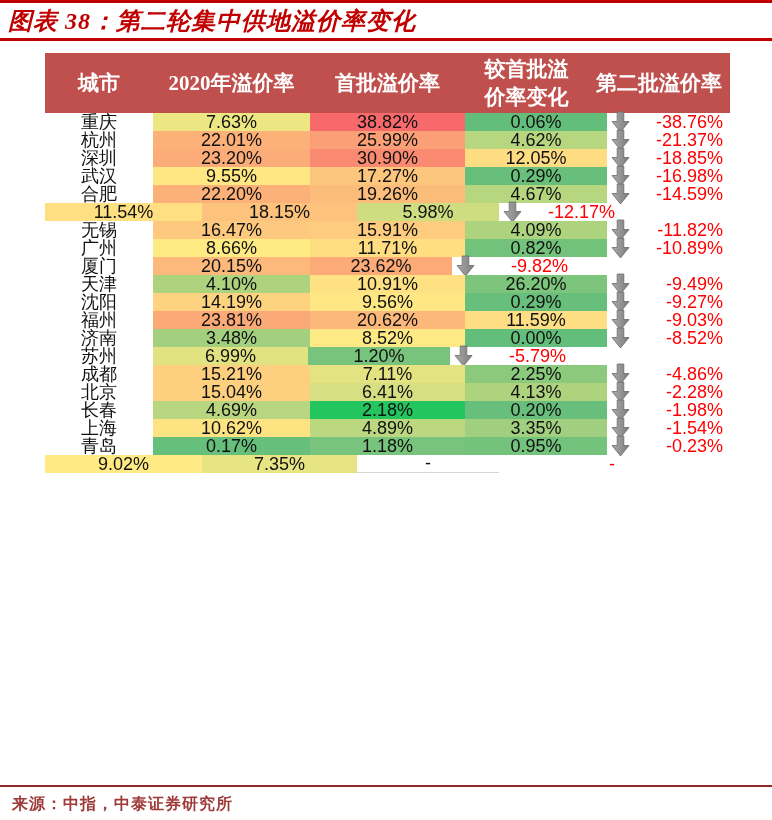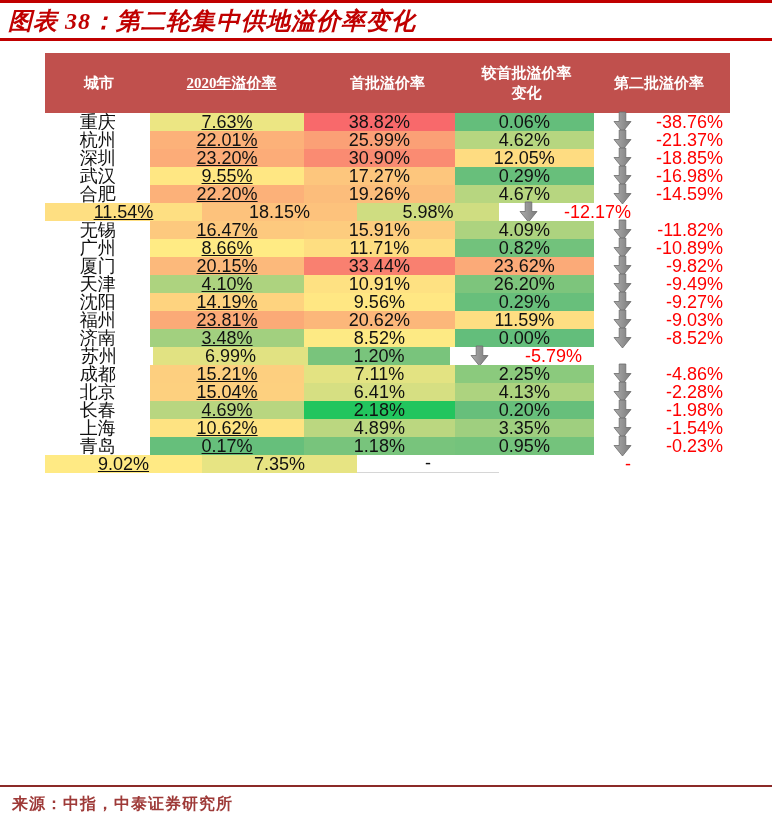--- a/index.html
+++ b/index.html
@@ -13,38 +13,37 @@
     font-size: 24px; letter-spacing: 1px; color: var(--titleRed, #C00000);
     white-space: nowrap;
   }
   .title-rule { position: absolute; top: 38px; left: 0; width: 772px; height: 2.5px; background: var(--titleRed, #C00000); }
 
   .table-wrap { position: absolute; top: 53px; left: 45px; width: 685px; }
 
   .thead {
     display: flex; height: 60px; background: var(--headerBg, #C0504D);
     color: #ffffff; font-family: "Liberation Serif", serif; font-weight: bold;
-    font-size: 15px; line-height: 1.35;
+    font-size: 21px; line-height: 1.35;
   }
   .th { display: flex; align-items: center; justify-content: center; text-align: center; }
   .col1 { width: 108px; }
-  .col2 { width: 157px; text-decoration: underline; }
+  .col2 { width: 157px; }
   .col3 { width: 155px; }
   .col4 { width: 142px; }
   .col5 { width: 123px; }
   .th.col5 { padding: 0 15px; }
 
   .trow { display: flex; height: 18px; }
   .cell { display: flex; align-items: center; justify-content: center; font-size: 18px; color: #111111; }
   .cell.city { font-family: "Liberation Serif", serif; }
   .cell.empty-cell { background: #ffffff; border-bottom: 1px solid #d6d6d6; }
   .cell.change {
     justify-content: space-between; padding: 0 7px 0 3px;
     color: var(--changeRed, #FF0000);
-    margin-left: 16px;
   }
   .cell.change .arrow { width: 20px; display: flex; align-items: center; justify-content: center; }
   .cell.change .chg { text-align: right; }
 
   .footer-rule { position: absolute; top: 785px; left: 0; width: 772px; height: 2px; background: var(--ruleDark, #8B2A28); }
   .source-note {
     position: absolute; top: 794px; left: 12px;
     font-family: "Liberation Serif", serif; font-weight: bold;
     font-size: 16px; color: var(--sourceText, #9E3A38); letter-spacing: 1px;
   }
@@ -220,21 +219,20 @@
               </defs>
               <path d="M6.2 1 h6.6 v9.5 h5.2 L9.5 21 L1 10.5 h5.2 Z" fill="url(#ag)" stroke="#6b6b6b" stroke-width="0.8"></path>
             </svg>
           </span>
           <span class="chg">-10.89%</span>
         </div>
       </div>
       <div class="trow">
         <div class="cell city col1">厦门</div>
         <div class="cell val col2" style="background:#FCB97B">20.15%</div>
-        <div class="cell val col3" style="background:#F98070">33.44%</div>
         <div class="cell val col4" style="background:#FBAA78">23.62%</div>
         <div class="cell change col5">
           <span class="arrow">
             <svg width="19" height="22" viewBox="0 0 19 22" aria-hidden="true">
               <defs>
                 <linearGradient id="ag" x1="0" y1="0" x2="1" y2="0">
                   <stop offset="0" stop-color="#ababab"></stop>
                   <stop offset="1" stop-color="#7c7c7c"></stop>
                 </linearGradient>
               </defs>

